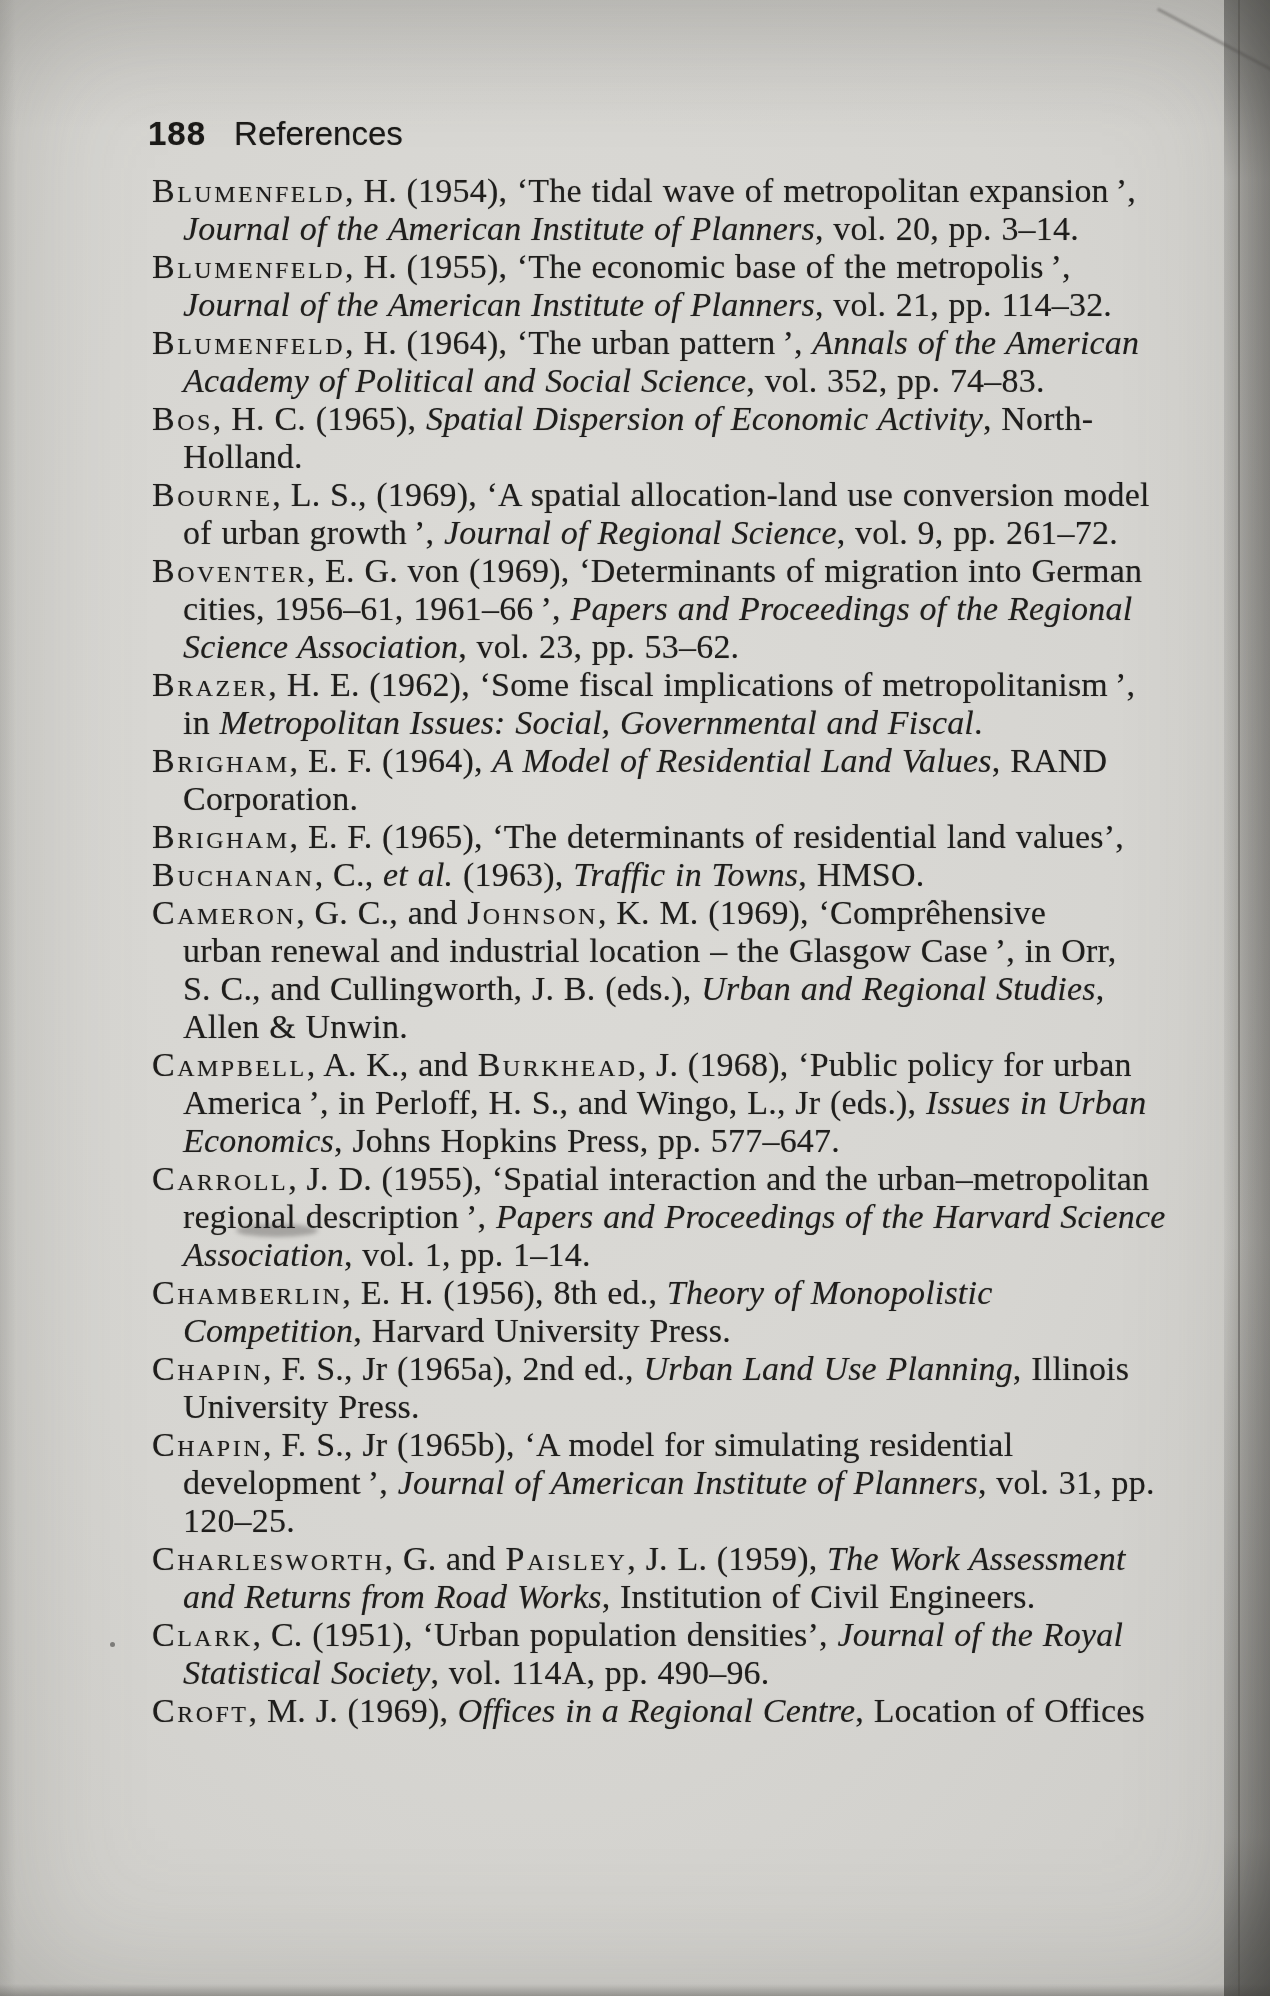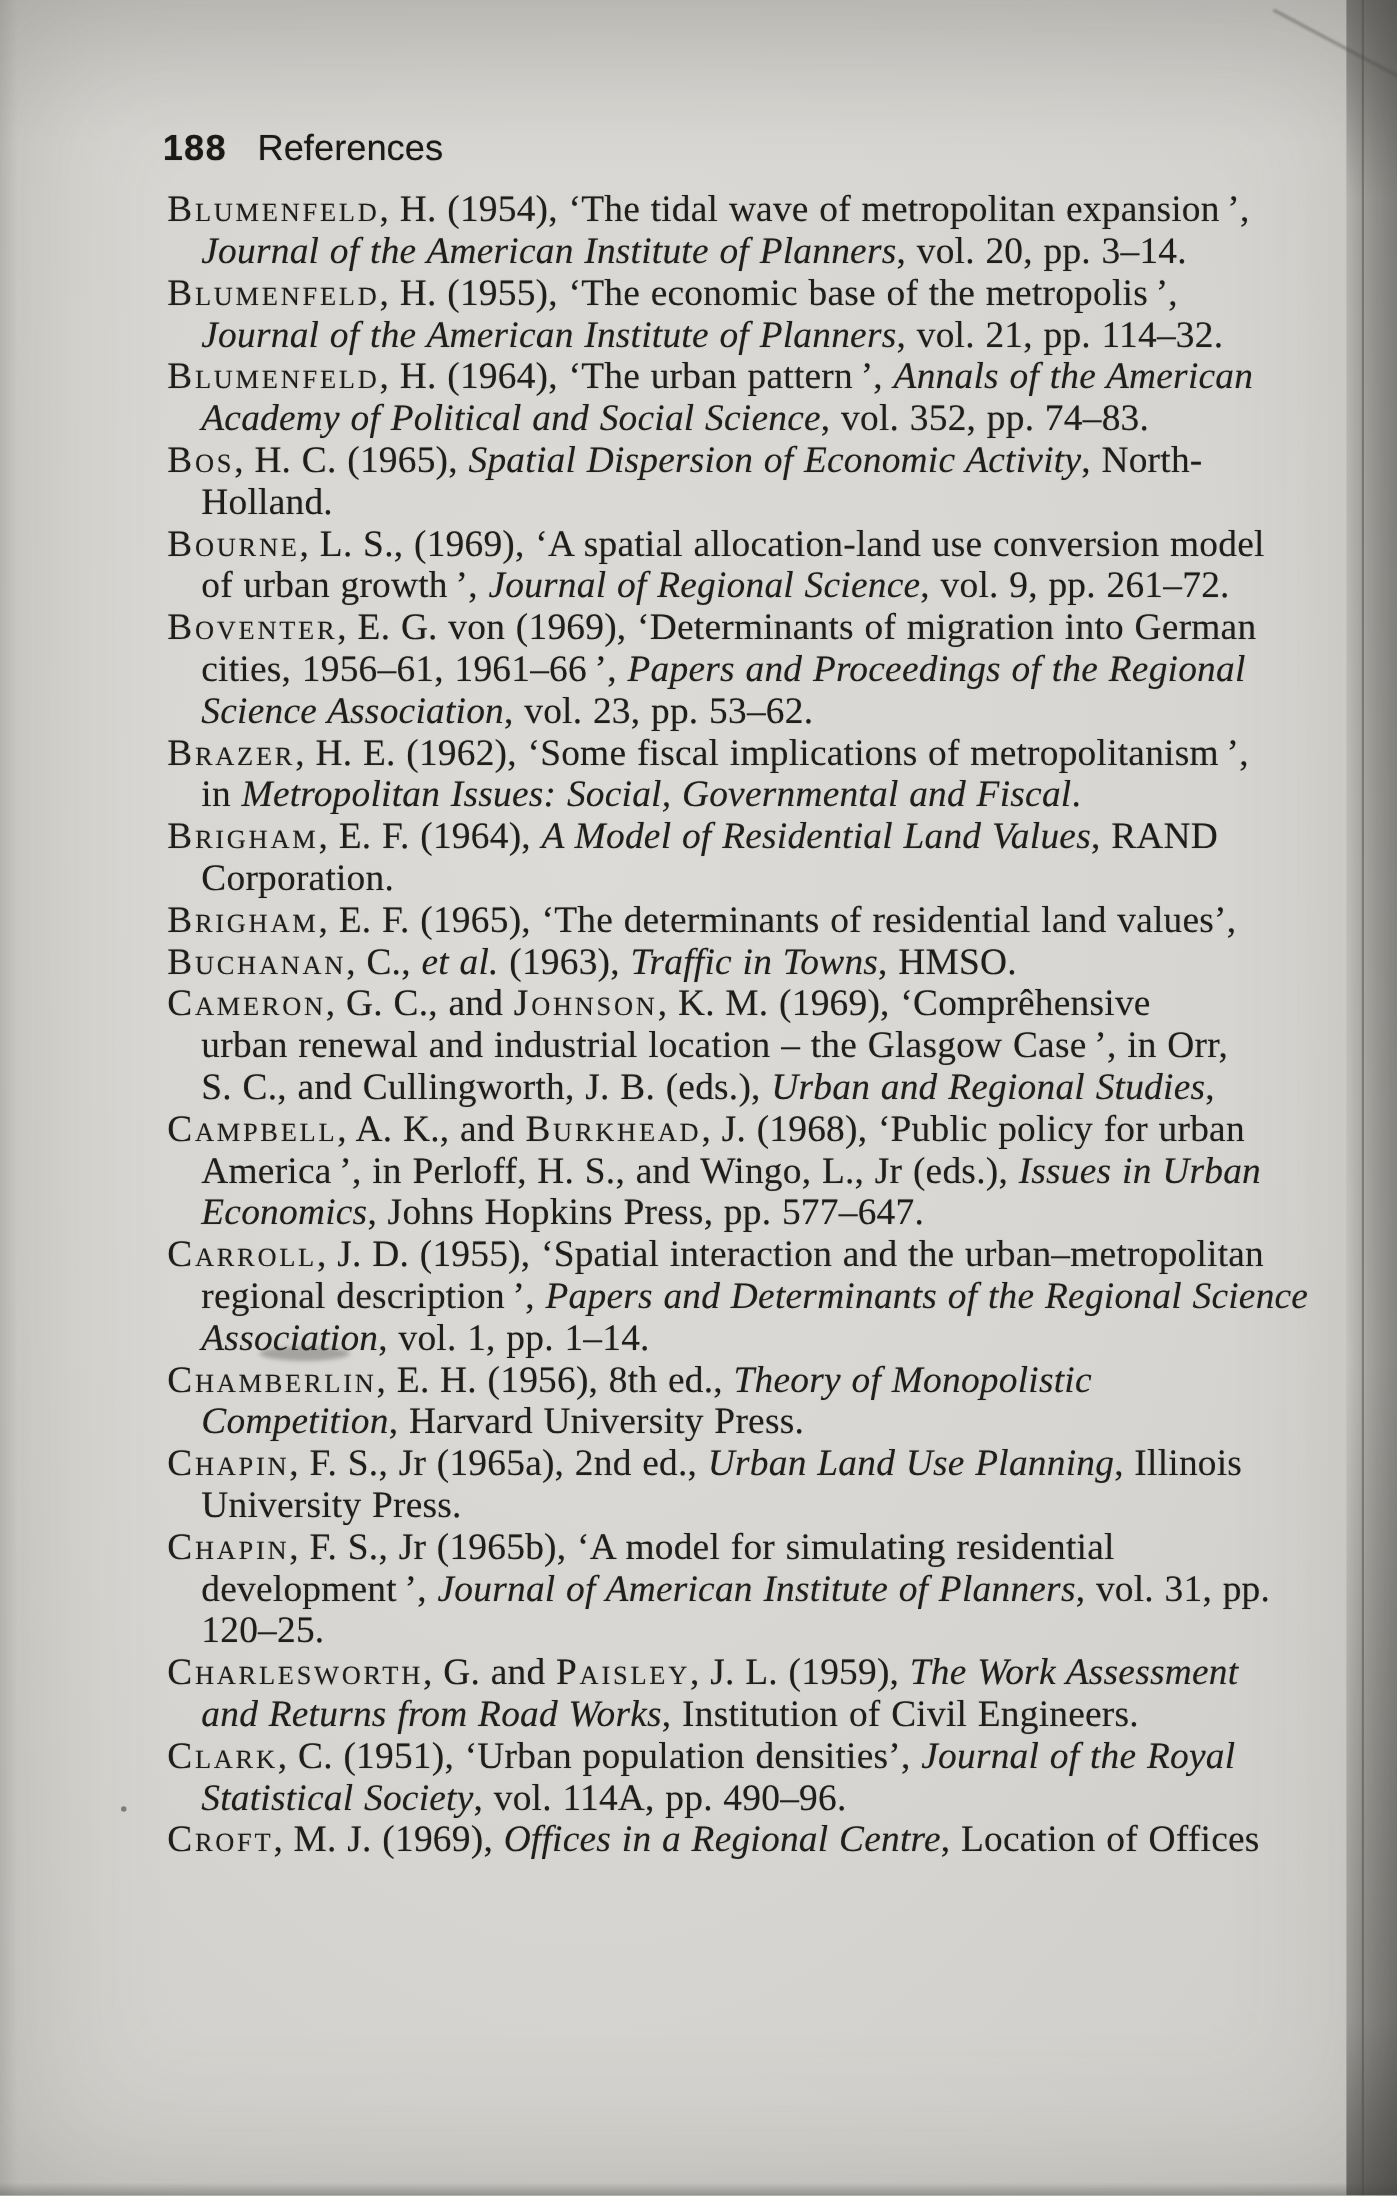--- a/index.html
+++ b/index.html
@@ -170,29 +170,30 @@
       <div>
         <div class="line"><span class="sc">Brigham</span><span class="r">, E. F. (1965), ‘The determinants of residential land values’,</span></div>
       </div>
       <div>
         <div class="line"><span class="sc">Buchanan</span><span class="r">, C., </span><span class="i">et al.</span><span class="r"> (1963), </span><span class="i">Traffic in Towns</span><span class="r">, HMSO.</span></div>
       </div>
       <div>
         <div class="line"><span class="sc">Cameron</span><span class="r">, G. C., and </span><span class="sc">Johnson</span><span class="r">, K. M. (1969), ‘Comprêhensive</span></div>
         <div class="line cont"><span class="r">urban renewal and industrial location – the Glasgow Case ’, in Orr,</span></div>
         <div class="line cont"><span class="r">S. C., and Cullingworth, J. B. (eds.), </span><span class="i">Urban and Regional Studies</span><span class="r">,</span></div>
+        <div class="line cont"><span class="r">Allen &amp; Unwin.</span></div>
       </div>
       <div>
         <div class="line"><span class="sc">Campbell</span><span class="r">, A. K., and </span><span class="sc">Burkhead</span><span class="r">, J. (1968), ‘Public policy for urban</span></div>
         <div class="line cont"><span class="r">America ’, in Perloff, H. S., and Wingo, L., Jr (eds.), </span><span class="i">Issues in Urban</span></div>
         <div class="line cont"><span class="i">Economics</span><span class="r">, Johns Hopkins Press, pp. 577–647.</span></div>
       </div>
       <div>
         <div class="line"><span class="sc">Carroll</span><span class="r">, J. D. (1955), ‘Spatial interaction and the urban–metropolitan</span></div>
-        <div class="line cont"><span class="r">regional description ’, </span><span class="i">Papers and Determinants of the Regional Science</span></div>
+        <div class="line cont"><span class="r">regional description ’, </span><span class="i">Papers and Proceedings of the Harvard Science</span></div>
         <div class="line cont"><span class="i">Association</span><span class="r">, vol. 1, pp. 1–14.</span></div>
       </div>
       <div>
         <div class="line"><span class="sc">Chamberlin</span><span class="r">, E. H. (1956), 8th ed., </span><span class="i">Theory of Monopolistic</span></div>
         <div class="line cont"><span class="i">Competition</span><span class="r">, Harvard University Press.</span></div>
       </div>
       <div>
         <div class="line"><span class="sc">Chapin</span><span class="r">, F. S., Jr (1965a), 2nd ed., </span><span class="i">Urban Land Use Planning</span><span class="r">, Illinois</span></div>
         <div class="line cont"><span class="r">University Press.</span></div>
       </div>

